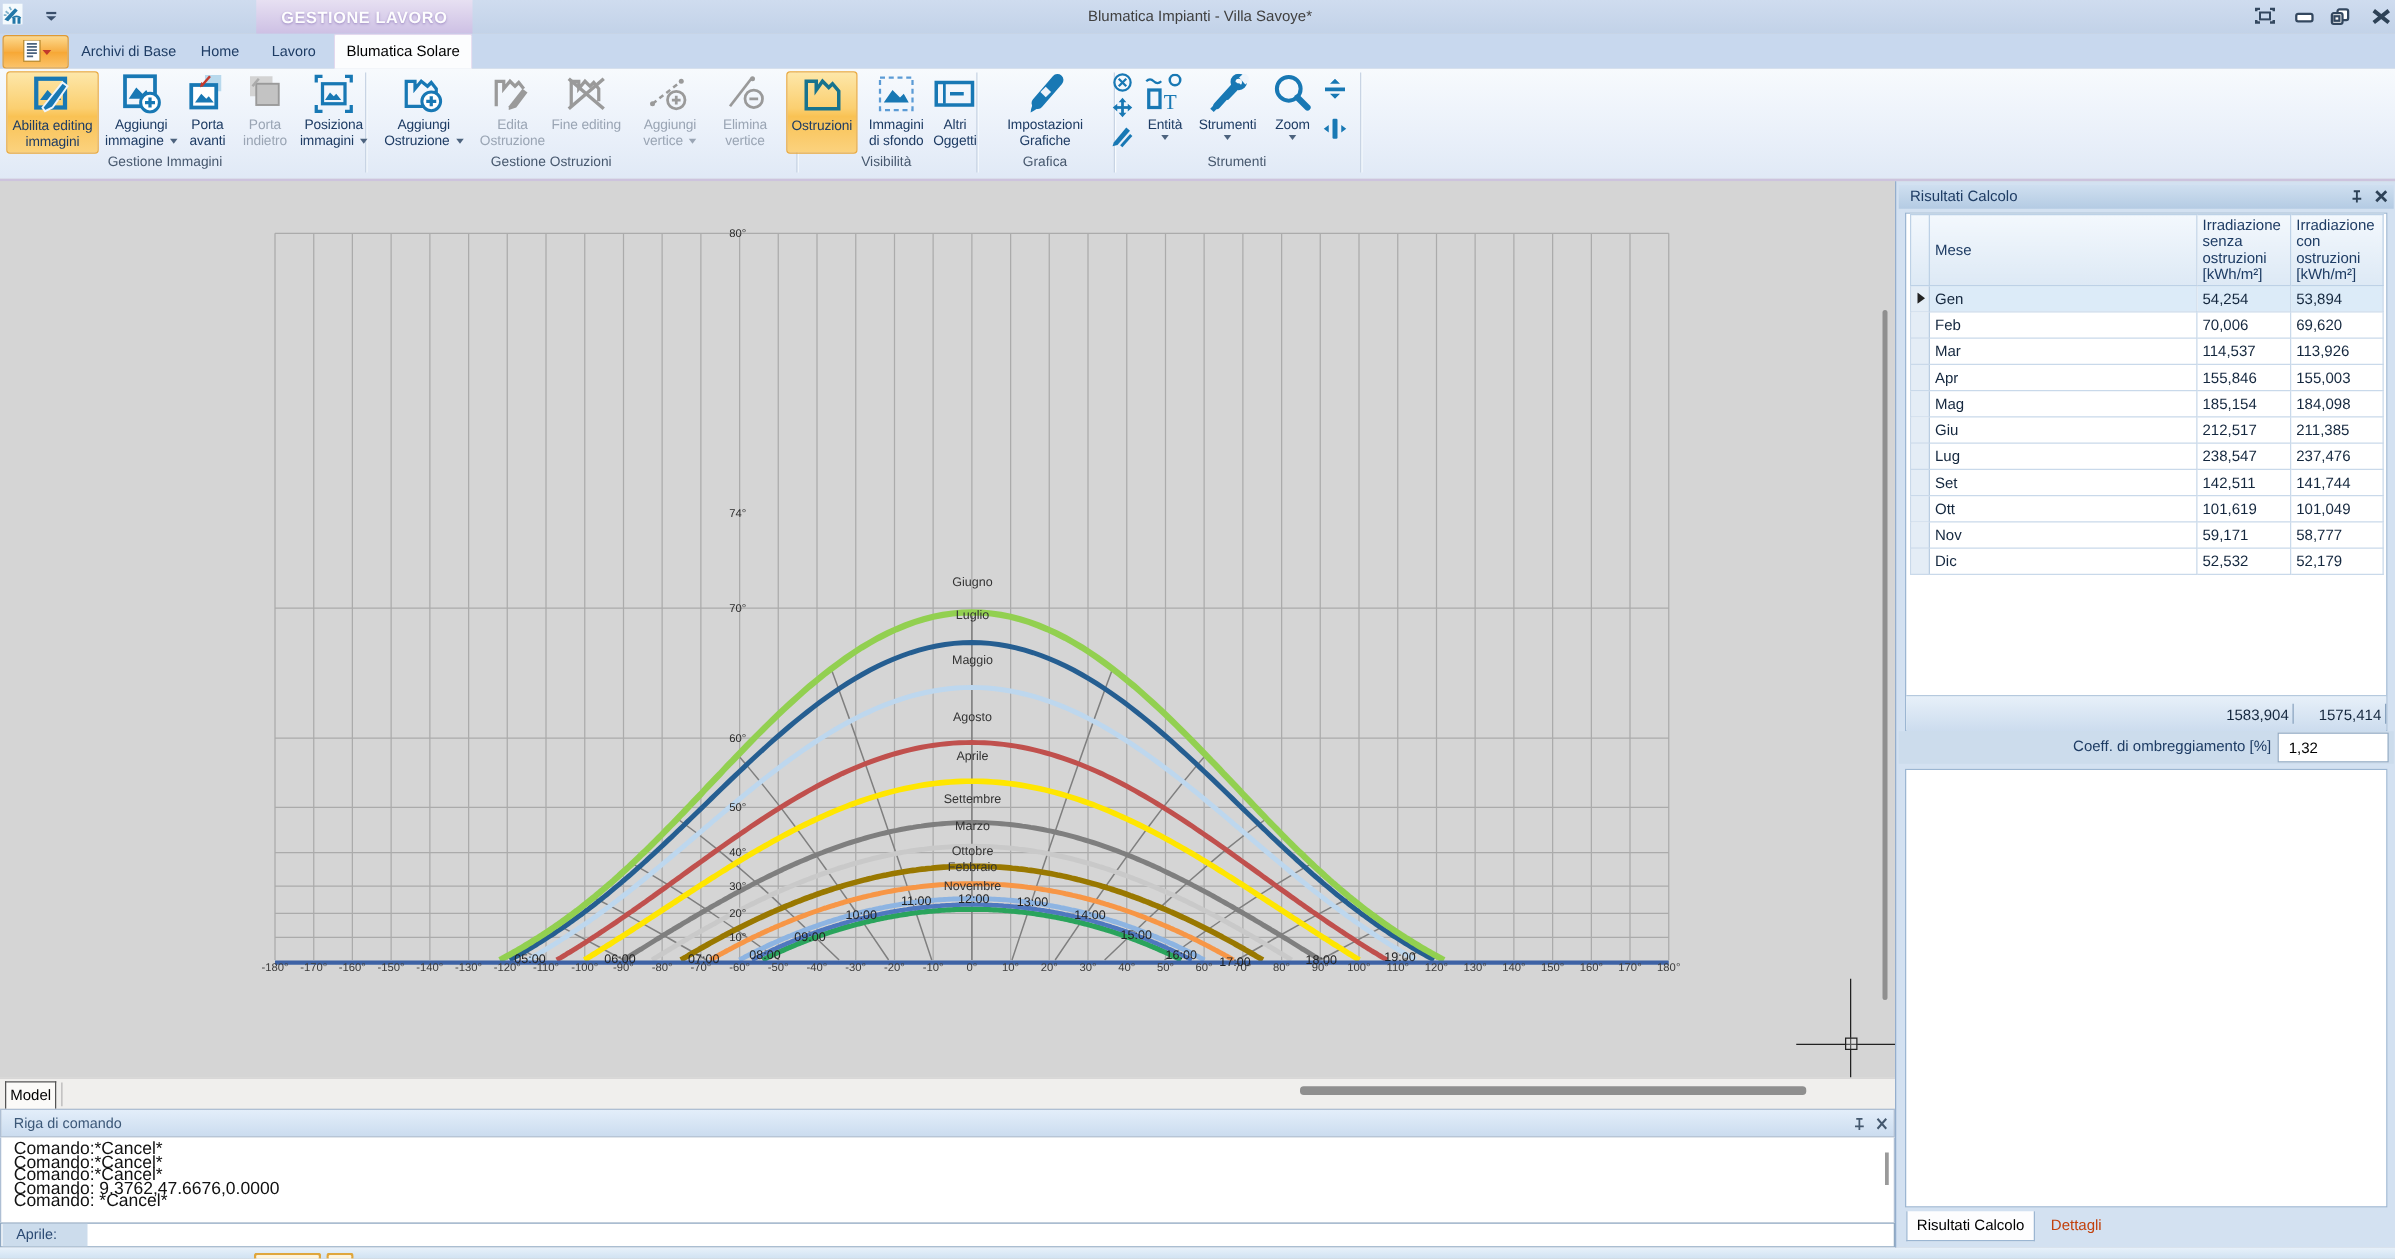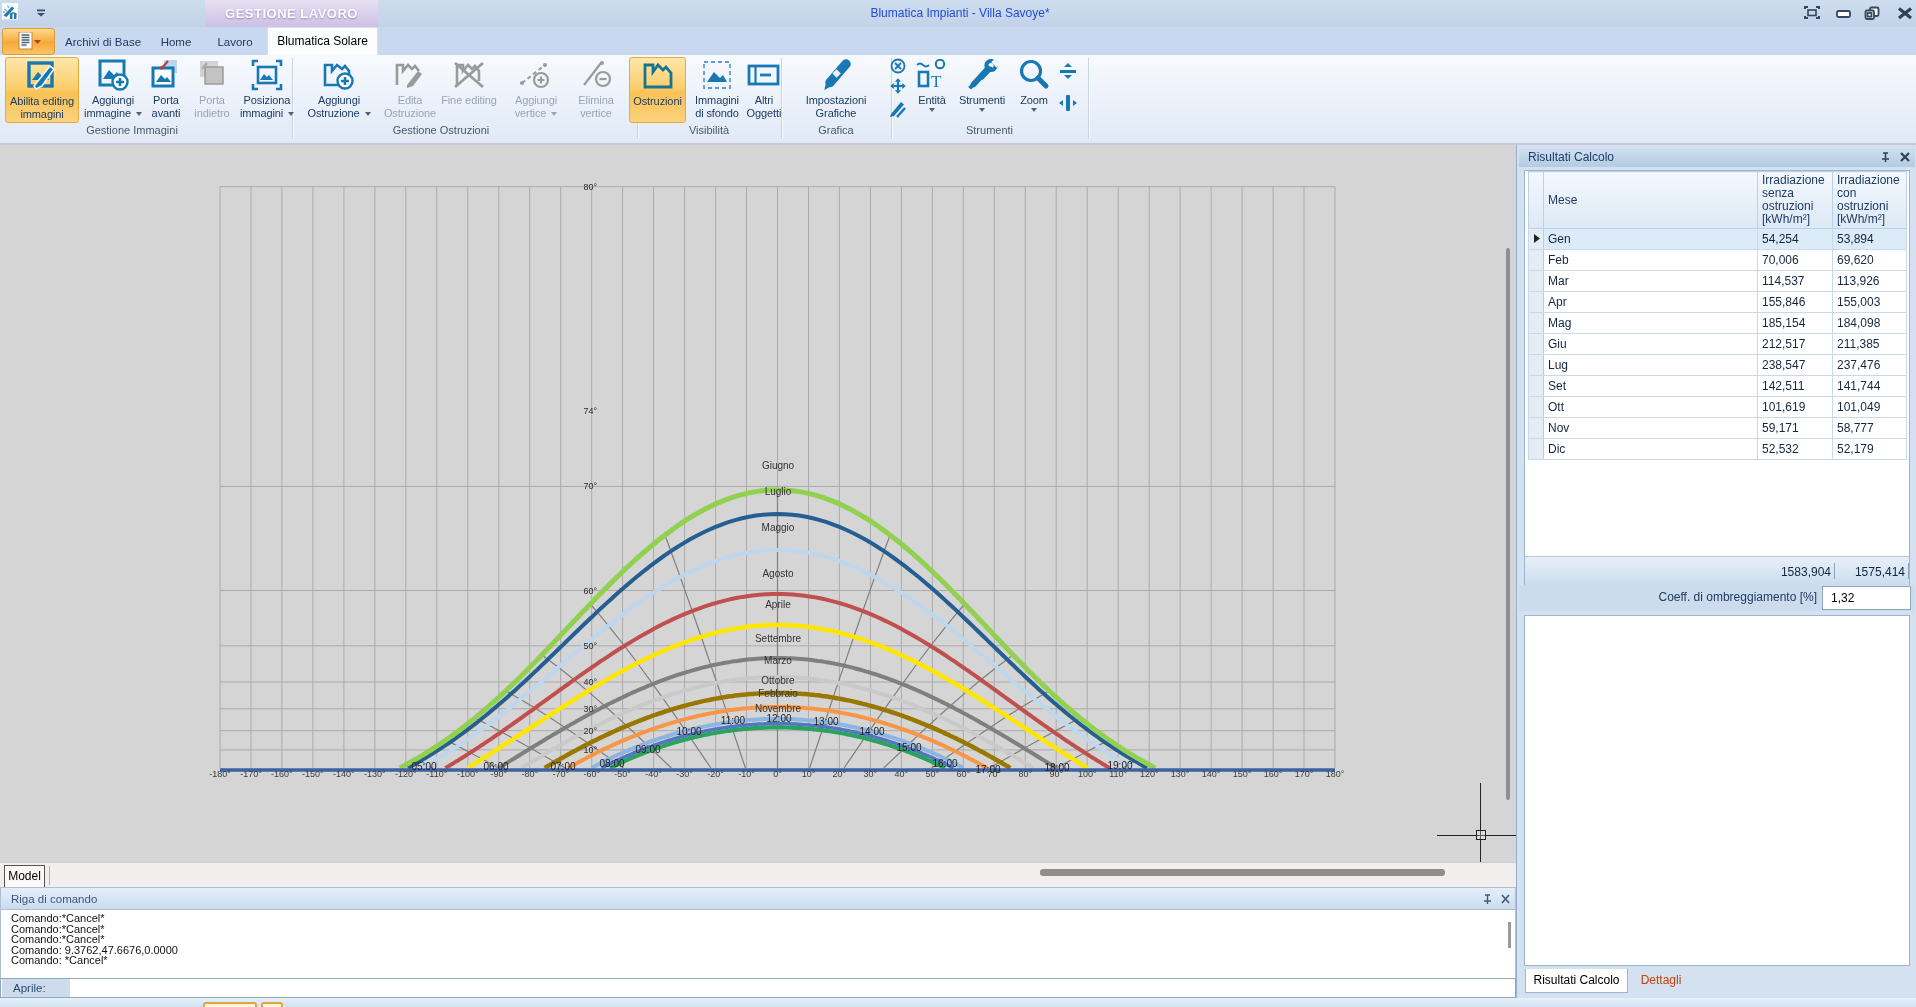--- a/index.html
+++ b/index.html
@@ -1,20 +1,20 @@
 <!DOCTYPE html>
 <html><head><meta charset="utf-8">
 <style>
 *{margin:0;padding:0;box-sizing:border-box}
 html,body{width:1916px;height:1007px;overflow:hidden;font-family:"Liberation Sans",sans-serif;position:relative;background:#d5d5d5}
 .abs{position:absolute}
 
 #titlebar{left:0;top:0;width:1916px;height:27px;background:linear-gradient(#cfdcef,#c2d2e8)}
 #gestione{left:205px;top:0;width:173px;height:27px;background:linear-gradient(#e7e0f2,#cdc0e4);text-align:center;line-height:28px;font-size:13px;font-weight:bold;color:#fdfdfe;text-shadow:0 1px 2px #9a86c0;letter-spacing:.5px}
-#wintitle{left:700px;top:0;width:520px;height:27px;text-align:center;line-height:26px;font-size:12px;color:#1d4ed8}
+#wintitle{left:700px;top:0;width:520px;height:27px;text-align:center;line-height:26px;font-size:12px;color:#404040}
 
 #tabrow{left:0;top:27px;width:1916px;height:28px;background:#c8d8ee}
 #appbtn{left:2px;top:1px;width:53px;height:27px;background:linear-gradient(#fdd98d,#f7af45 48%,#f7a836 52%,#fbc36a);border:1px solid #e09a32;border-radius:3px}
 .tab{top:30px;height:25px;line-height:25px;font-size:11.5px;color:#1e3c64;text-align:center}
 #tabactive{left:267px;top:27px;width:111px;height:28px;background:#fcfdfe;border:1px solid #e3d8ee;border-bottom:none;border-radius:2px 2px 0 0;color:#000;line-height:27px;font-size:12px;text-align:center}
 
 #ribbon{left:0;top:55px;width:1916px;height:88px;background:linear-gradient(#f7fafd,#ebf1fa 55%,#e0e9f6)}
 #ribbon .gsep{position:absolute;top:3px;width:1px;height:80px;background:#c8d4e4;box-shadow:1px 0 0 #f8fbfe}
 .glabel{position:absolute;top:69px;height:14px;font-size:11px;color:#47586e;text-align:center;width:100%}
 .rbtn{position:absolute;top:2px;text-align:center;font-size:11px;line-height:13px;color:#1e3c64;letter-spacing:-.1px}
@@ -24,21 +24,21 @@
 .orange{background:linear-gradient(#fde7a9,#fbcf70 45%,#f9c254 55%,#fbd27e);border:1px solid #eaa93d;border-radius:3px}
 .darr{display:inline-block;width:0;height:0;border-left:3px solid transparent;border-right:3px solid transparent;border-top:4px solid #4d637e;vertical-align:middle;margin-left:2px}
 .darr2{width:0;height:0;border-left:3px solid transparent;border-right:3px solid transparent;border-top:4px solid #4d637e;margin:1px auto 0}
 
 #canvas{left:0;top:145px;width:1516px;height:717px;background:#d5d5d5;overflow:hidden}
 
 #modelstrip{left:0;top:862px;width:1516px;height:25px;background:#f0efed;border-top:1px solid #cfcfcf}
 #modeltab{left:4px;top:865px;width:41px;height:22px;background:#fbfaf8;border:1px solid #555;border-bottom:none;font-size:12px;text-align:center;line-height:21px;color:#000}
 
 #cmdhead{left:0;top:887px;width:1516px;height:23px;background:linear-gradient(#e3eefa,#cbdcef);border:1px solid #aebfd4;font-size:11.5px;color:#3c5878;line-height:22px;padding-left:10px}
-#cmdhist{left:0;top:910px;width:1516px;height:68px;background:#fff;border-left:1px solid #aebfd4;border-right:1px solid #aebfd4;font-size:11px;color:#111;line-height:10.6px;padding:3px 0 0 10px}
+#cmdhist{left:0;top:910px;width:1516px;height:68px;background:#fff;border-left:1px solid #aebfd4;border-right:1px solid #aebfd4;font-size:14px;color:#111;line-height:10.6px;padding:3px 0 0 10px}
 #cmdinput{left:0;top:978px;width:1516px;height:20px;background:#fff;border:1px solid #8fa8c2}
 #cmdlabel{left:1px;top:0;width:68px;height:18px;background:#ccdcec;font-size:11.5px;color:#2b4a73;line-height:18px;padding-left:11px}
 #bottomstrip{left:0;top:998px;width:1916px;height:9px;background:linear-gradient(#e8f1fa,#d0e2f2)}
 
 #rpanel{left:1516px;top:145px;width:400px;height:853px;background:#d3e1f1;border-left:1px solid #94aecd}
 #rcap{left:2px;top:3px;width:396px;height:19px;background:linear-gradient(#cfdff0,#b4cbe3);font-size:12px;color:#1e3c64;line-height:19px;padding-left:9px}
 #groupbox{left:7px;top:25px;width:386px;height:415px;border:1px solid #9cb6d2;background:#fff}
 #gbtitle{font-size:12px;color:#1e3c64;line-height:21px;padding-left:9px;background:linear-gradient(#eaf2fa,#dfeaf6)}
 table.grid{border-collapse:collapse;font-size:12px;color:#14273e;table-layout:fixed;width:378px;background:#fff}
 table.grid td{border:1px solid #c9d9ea;height:21px;padding:0 3px 0 4px;overflow:hidden;white-space:nowrap}

